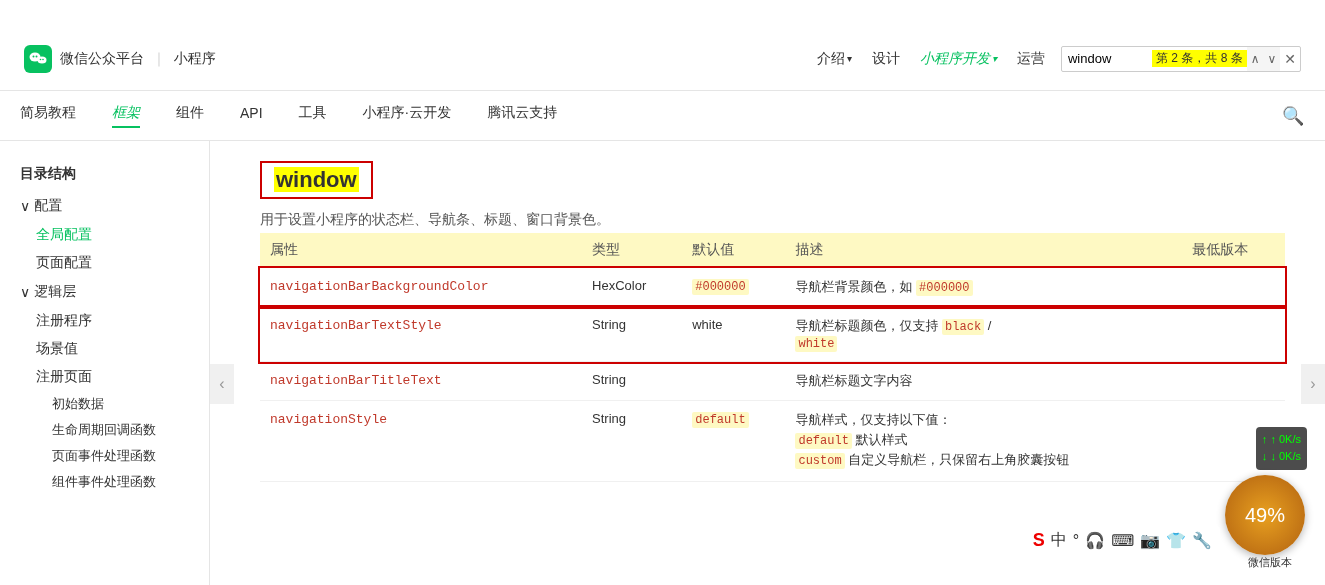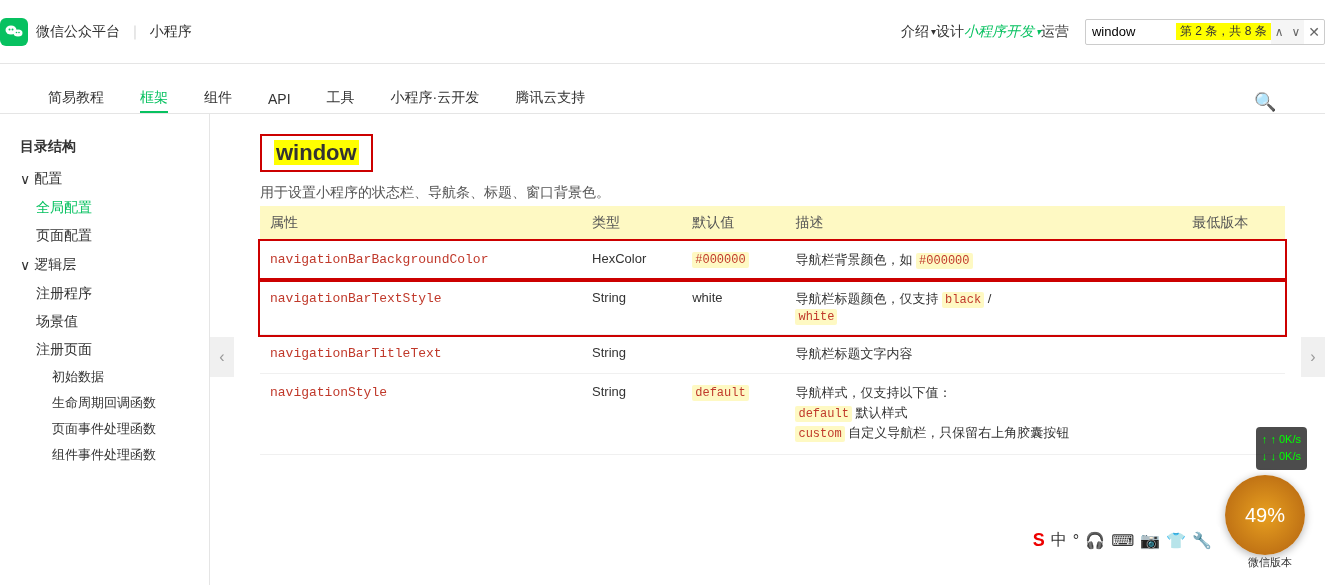--- a/index.html
+++ b/index.html
@@ -4,22 +4,23 @@
   <style>
     * { box-sizing: border-box; margin: 0; padding: 0; }
     body { font-family: -apple-system, BlinkMacSystemFont, "Segoe UI", "PingFang SC", "Microsoft YaHei", sans-serif; font-size: 14px; color: #333; background: #fff; }
 
     
     .top-nav {
       display: flex;
       align-items: center;
       height: 64px;
       border-bottom: 1px solid #e5e5e5;
-      padding: 0 0;
+      padding: 0 24px;
       gap: 16px;
+      margin-top: 27px;
     }
     .top-nav-logo {
       display: flex;
       align-items: center;
       gap: 8px;
       font-size: 14px;
       color: #333;
     }
     .top-nav-logo .wechat-icon {
       width: 28px;
@@ -29,20 +30,21 @@
       display: flex;
       align-items: center;
       justify-content: center;
       color: white;
       font-size: 16px;
     }
     .top-nav-spacer { flex: 1; }
     .top-nav-links {
       display: flex;
       align-items: flex-start;
+      gap: 20px;
     }
     .top-nav-link {
       color: #333;
       font-size: 14px;
       cursor: pointer;
       display: flex;
       align-items: center;
       gap: 2px;
     }
     .top-nav-link.active { color: #07c160; font-style: italic; }
@@ -82,36 +84,37 @@
       background: none;
       cursor: pointer;
       padding: 2px 4px;
       font-size: 14px;
       color: #666;
     }
 
     
     .second-nav {
       display: flex;
-      align-items: flex-end;
+      align-items: center;
       height: 50px;
       border-bottom: 1px solid #e5e5e5;
-      padding: 0 48px;
+      padding: 0 20px;
       gap: 36px;
     }
     .second-nav-item {
       font-size: 14px;
       color: #333;
       cursor: pointer;
       padding-bottom: 4px;
       border-bottom: 2px solid transparent;
     }
     .second-nav-item.active {
       color: #07c160;
       border-bottom: 2px solid #07c160;
+      font-style: italic;
     }
     .second-nav-search {
       margin-left: auto;
       color: #666;
       font-size: 18px;
       cursor: pointer;
     }
 
     
     .main-layout {

